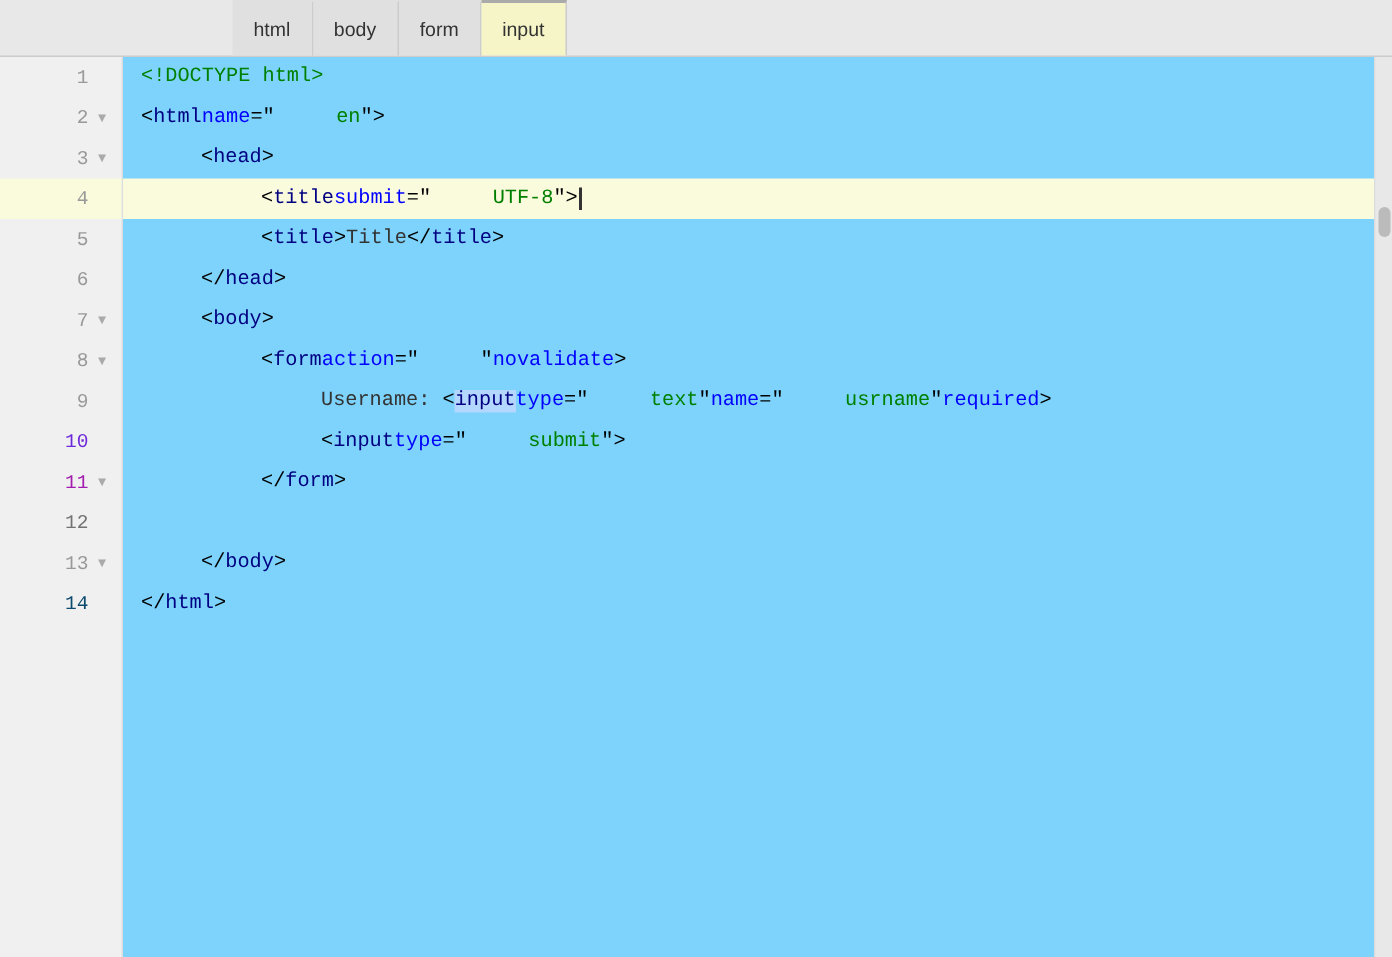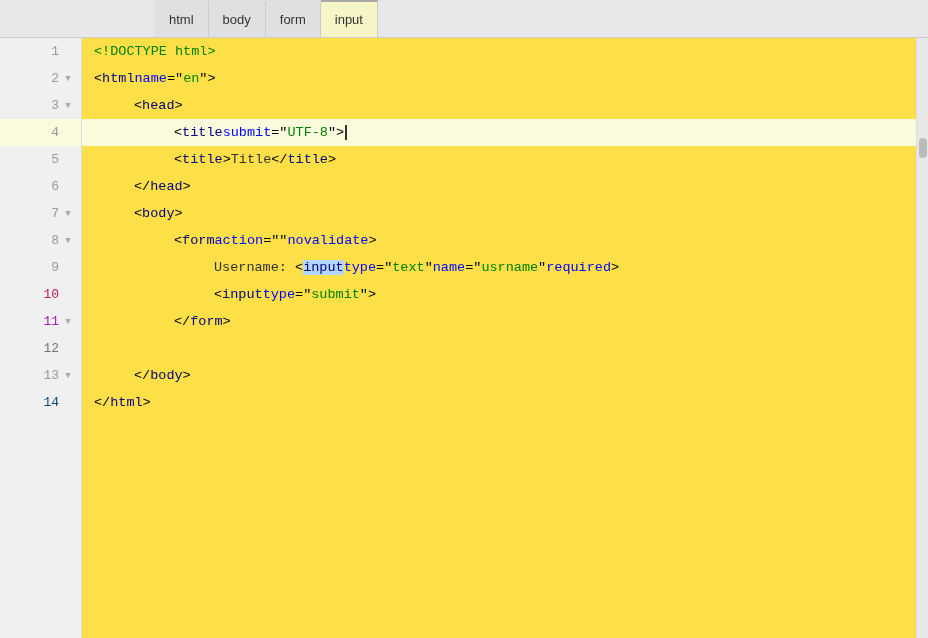--- a/index.html
+++ b/index.html
@@ -85,41 +85,41 @@
       justify-content: center;
       color: #aaa;
       font-size: 10px;
     }
 
     
     .code-area {
       flex: 1;
       overflow: hidden;
       position: relative;
-      background: #fde047;
+      background: #7dd3fc;
     }
 
     .code-line {
       display: flex;
       align-items: center;
       height: 27px;
       padding-left: 12px;
       white-space: pre;
       font-size: 13.5px;
       font-family: 'Courier New', Courier, monospace;
       color: #333;
       position: relative;
     }
 
     .code-line.highlighted {
       background: #fafadc;
     }
     .tag-name { color: #000080; }
     .attr-name { color: #0000ff; }
-    .attr-value { color: #008000; }
+    .attr-value { color: #008000; margin-left: 41px; }
     .text-content { color: #333; }
     .punct { color: #000; }
 
     
     .scrollbar-track {
       width: 12px;
       background: #e8e8e8;
       border-left: 1px solid #ddd;
       position: relative;
       flex-shrink: 0;
@@ -206,21 +206,21 @@
       <span style="color:#999">8</span>
       <span class="fold-icon" style="color:#aaa;font-size:9px">▼</span>
     </div>
 
     <div class="line-number-row">
       <span style="color:#999">9</span>
       <span class="fold-icon"></span>
     </div>
 
     <div class="line-number-row">
-      <span style="color:#be185d">10</span>
+      <span style="color:#6d28d9">10</span>
       <span class="fold-icon"></span>
     </div>
 
     <div class="line-number-row">
       <span style="color:#a21caf">11</span>
       <span class="fold-icon" style="color:#aaa;font-size:9px">▼</span>
     </div>
 
     <div class="line-number-row">
       <span style="color:#737373">12</span>

